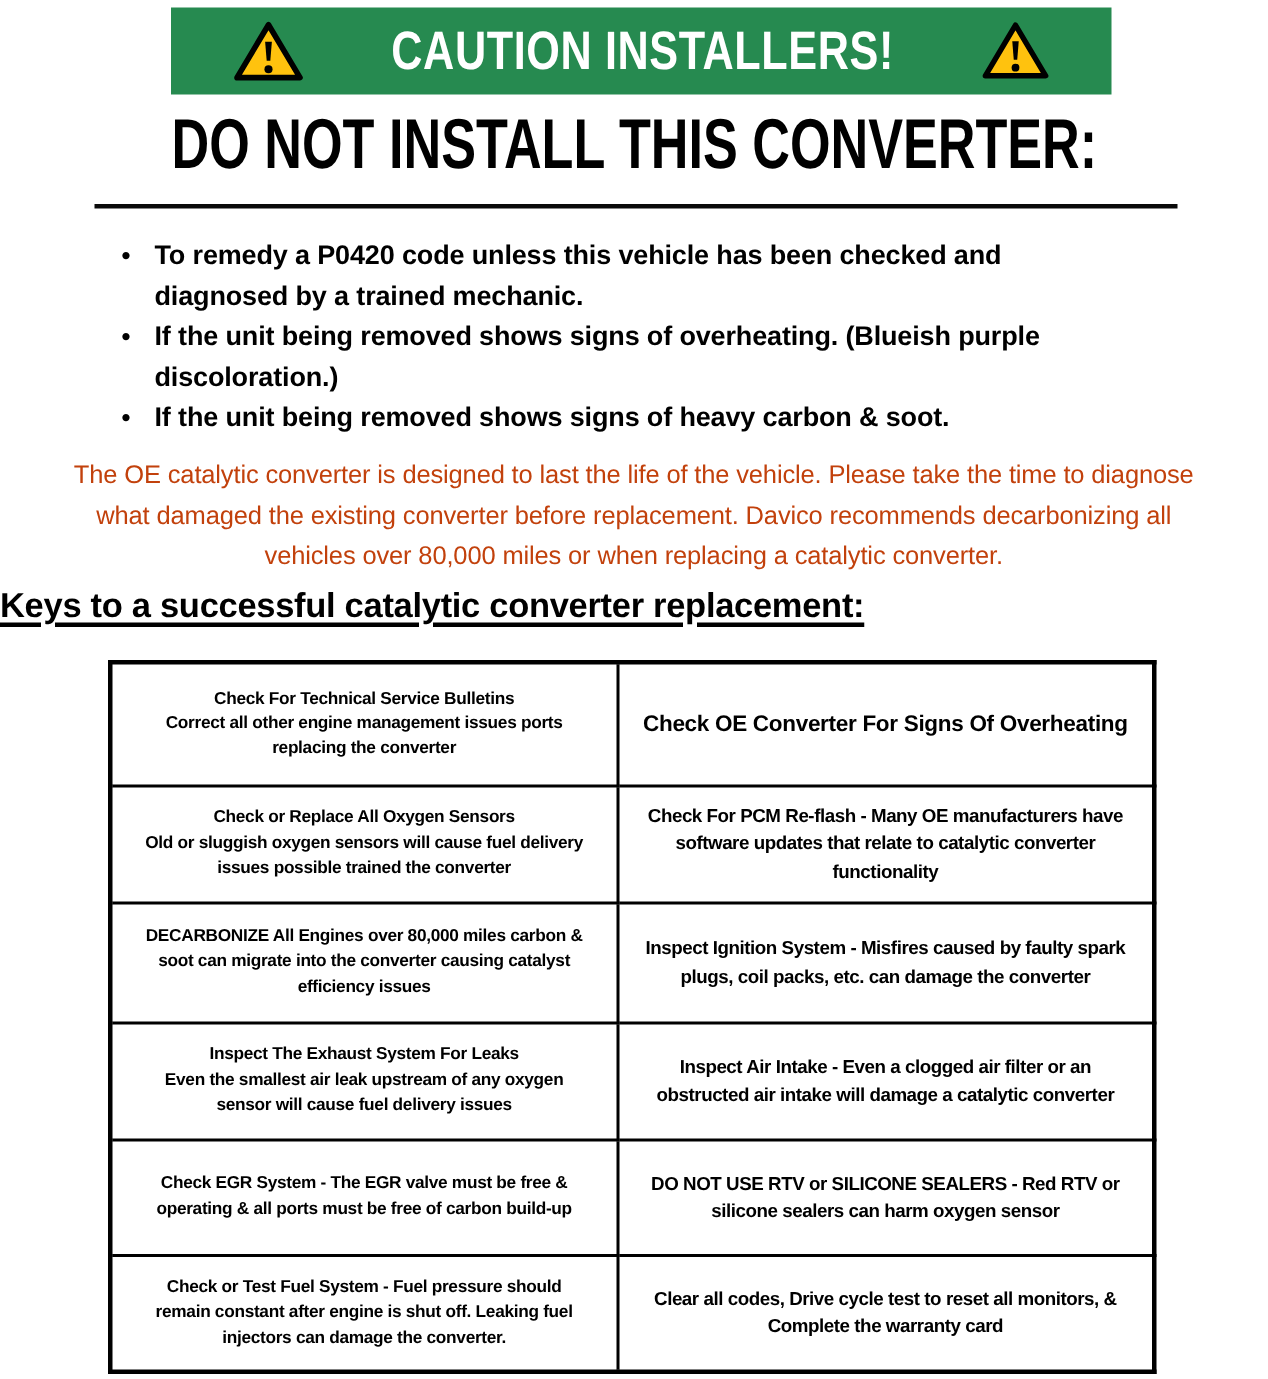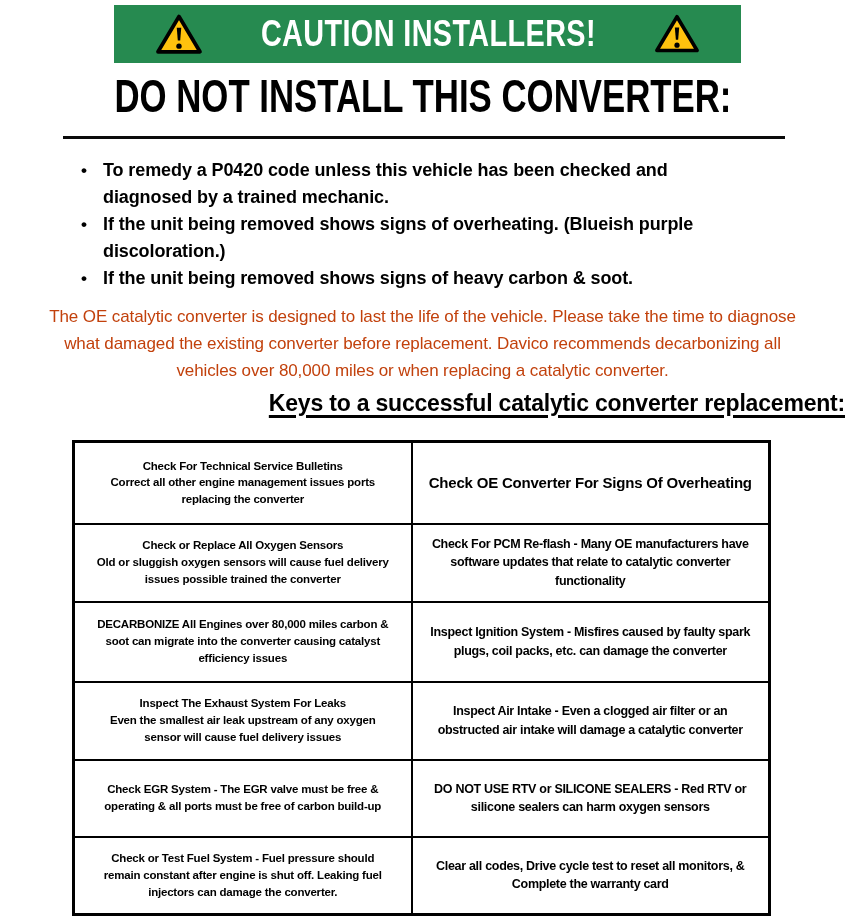--- a/index.html
+++ b/index.html
@@ -54,21 +54,21 @@
 
   
   .paragraph {
     position:absolute; top:303px; left:0; width:845px;
     text-align:center; font-size:17px; line-height:27px; font-weight:400;
     white-space:pre-line; color:#c2410c; letter-spacing:-0.1px;
   }
 
   
   .keys-heading {
-    position:absolute; top:390px; left:0; width:845px; text-align:right;
+    position:absolute; top:390px; left:0; width:845px; text-align:left;
   }
   .keys-heading span {
     display:inline-block; font-weight:bold; font-size:23px;
     text-decoration:underline; text-decoration-thickness:2.5px; text-underline-offset:4px;
     letter-spacing:-0.2px;
   }
 
   
   .keys-table-wrap { position:absolute; top:440px; left:72px; }
   table.keys { border-collapse:collapse; width:696px; table-layout:fixed; border:3px solid #000; }
@@ -155,21 +155,21 @@
           <td class="cL">Inspect The Exhaust System For Leaks
 Even the smallest air leak upstream of any oxygen
 sensor will cause fuel delivery issues</td>
           <td class="cR">Inspect Air Intake - Even a clogged air filter or an
 obstructed air intake will damage a catalytic converter</td>
         </tr>
         <tr class="r4">
           <td class="cL">Check EGR System - The EGR valve must be free &amp;
 operating &amp; all ports must be free of carbon build-up</td>
           <td class="cR">DO NOT USE RTV or SILICONE SEALERS - Red RTV or
-silicone sealers can harm oxygen sensors</td>
+silicone sealers can harm oxygen sensor</td>
         </tr>
         <tr class="r5">
           <td class="cL">Check or Test Fuel System - Fuel pressure should
 remain constant after engine is shut off.  Leaking fuel
 injectors can damage the converter.</td>
           <td class="cR">Clear all codes,  Drive cycle test to reset all monitors, &amp;
 Complete the warranty card</td>
         </tr>
       </tbody>
     </table>

